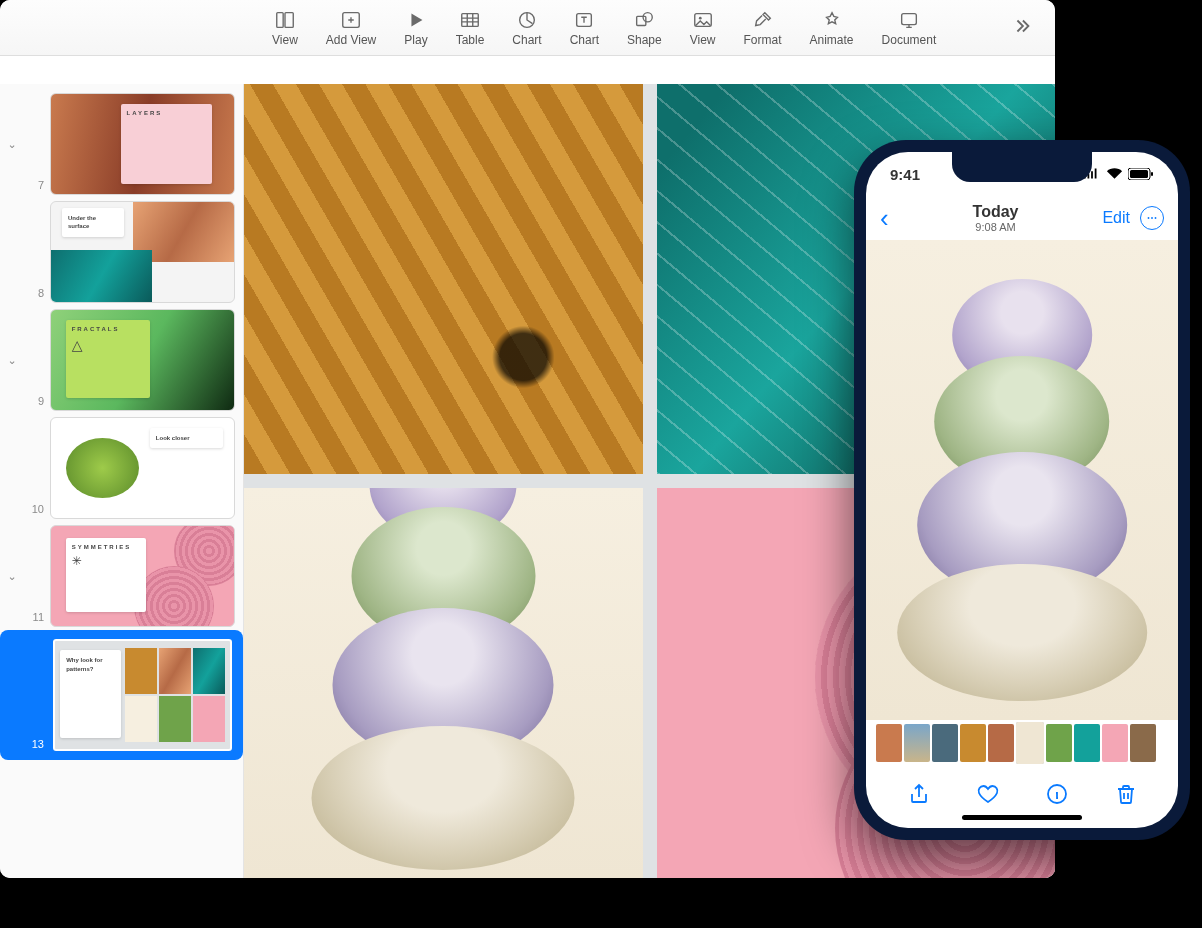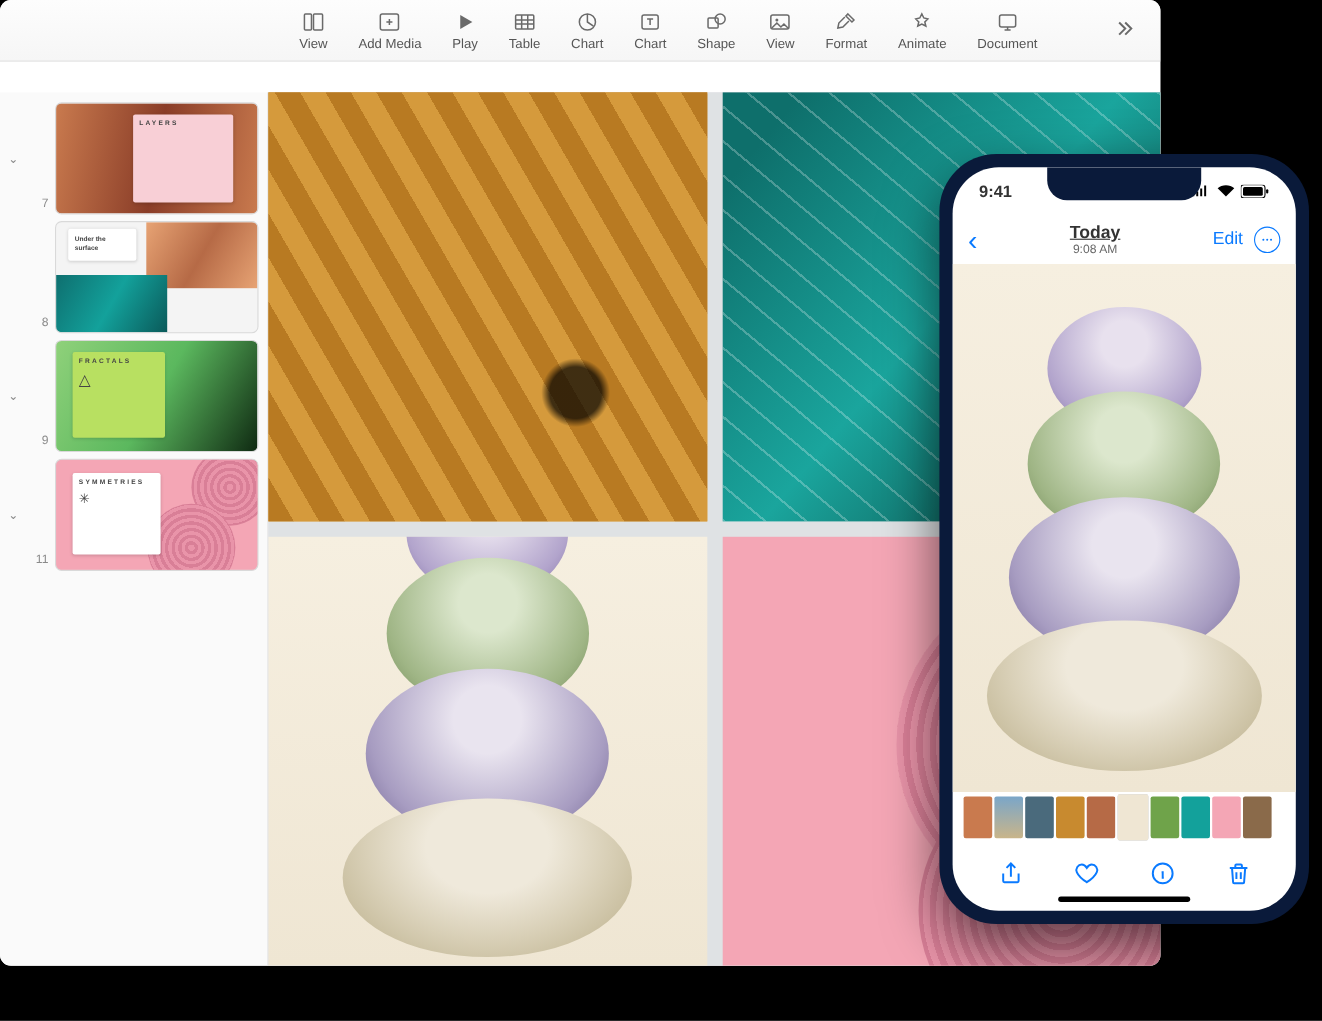--- a/index.html
+++ b/index.html
@@ -133,21 +133,21 @@
   }
   .notch{position:absolute;top:0;left:50%;transform:translateX(-50%);
     width:140px;height:30px;background:#0a1a3a;border-radius:0 0 18px 18px;z-index:5;}
   .statusbar{height:44px;display:flex;align-items:center;justify-content:space-between;
     padding:0 24px;font-size:15px;font-weight:700;}
   .sb-right{display:flex;gap:5px;align-items:center;}
   .sb-right svg{height:12px;}
   .photo-nav{height:44px;display:flex;align-items:center;justify-content:space-between;padding:0 14px;}
   .photo-nav .back{color:#0a7aff;font-size:26px;font-weight:300;}
   .photo-nav .center{text-align:center;line-height:1.1;}
-  .photo-nav .center .t1{font-size:16px;font-weight:600;text-decoration:underline;}
+  .photo-nav .center .t1{font-size:16px;font-weight:600;}
   .photo-nav .center .t2{font-size:11px;color:#666;}
   .photo-nav .right{display:flex;align-items:center;gap:10px;color:#0a7aff;}
   .photo-nav .right .edit{font-size:16px;}
   .photo-nav .right .more{width:24px;height:24px;border:1.6px solid #0a7aff;border-radius:50%;display:flex;align-items:center;justify-content:center;}
   .photo-main{height:480px;background:linear-gradient(#f6efe0,#efe6d3);position:relative;overflow:hidden;}
   .filmstrip{height:46px;display:flex;align-items:center;gap:2px;padding:0 10px;}
   .film{width:26px;height:38px;border-radius:2px;flex:none;}
   .film.sel{outline:2px solid #fff;box-shadow:0 0 0 1px #aaa;width:28px;height:42px;}
   .bottombar{height:58px;display:flex;align-items:center;justify-content:space-around;padding:0 18px;}
   .bottombar svg{stroke:#0a7aff;fill:none;stroke-width:1.8;width:24px;height:24px;}
@@ -169,21 +169,21 @@
           <rect x="3" y="4" width="7" height="16" rx="1"></rect>
           <rect x="12" y="4" width="9" height="16" rx="1"></rect>
         </svg>
       <span>View</span>
     </div>
     <div class="tb-item">
       <svg viewBox="0 0 24 24">
           <rect x="3" y="4" width="18" height="16" rx="2"></rect>
           <path d="M12 9v6M9 12h6"></path>
         </svg>
-      <span>Add Media</span>
+      <span>Add View</span>
     </div>
     <div class="tb-item">
       <svg viewBox="0 0 24 24">
           <path d="M7 5l12 7-12 7z" fill="#6a6a6a" stroke="none"></path>
         </svg>
       <span>Play</span>
     </div>
     <div class="tb-item">
       <svg viewBox="0 0 24 24">
           <rect x="3" y="5" width="18" height="14" rx="1"></rect>
@@ -276,35 +276,62 @@
         <span class="nav-arrow">⌄</span>
         <span class="nav-num">9</span>
         <div class="nav-thumb t-fern">
           <div class="card greenbg" style="left:8%;top:10%;width:46%;height:78%;">
             <div class="chip">FRACTALS</div>
             <div style="margin-top:4px;font-size:14px;">△</div>
           </div>
         </div>
       </div>
 
+      <div class="nav-row">
+        <span class="nav-arrow"></span>
+        <span class="nav-num">10</span>
+        <div class="nav-thumb t-broc" style="background:#fff;">
+          <div style="position:absolute;left:8%;top:20%;width:40%;height:60%;border-radius:50%;background:radial-gradient(circle,#9ecb4a,#5a8a2a);"></div>
+          <div class="card" style="right:6%;top:10%;width:40%;">
+            <b class="small">Look closer</b>
+          </div>
+        </div>
+      </div>
 
       <div class="nav-row">
         <span class="nav-arrow">⌄</span>
         <span class="nav-num">11</span>
         <div class="nav-thumb t-pink">
           <div style="position:absolute;right:-10px;top:-10px;width:70px;height:70px;border-radius:50%;background:repeating-radial-gradient(circle,#e994a9 0 3px,#d97f97 3px 6px);"></div>
           <div style="position:absolute;right:20px;bottom:-20px;width:80px;height:80px;border-radius:50%;background:repeating-radial-gradient(circle,#e994a9 0 3px,#d97f97 3px 6px);"></div>
           <div class="card" style="left:8%;top:12%;width:44%;height:74%;">
             <div class="chip">SYMMETRIES</div>
             <div style="font-size:12px;margin-top:3px;">✳</div>
           </div>
         </div>
       </div>
 
 
+      <div class="nav-row selected">
+        <span class="nav-arrow"></span>
+        <span class="nav-num">13</span>
+        <div class="nav-thumb" style="background:#dfe2e4;">
+          <div class="card" style="left:4%;top:10%;width:34%;height:78%;">
+            <b class="small">Why look for patterns?</b>
+          </div>
+          <div style="position:absolute;right:4%;top:8%;width:56%;height:84%;display:grid;grid-template-columns:1fr 1fr 1fr;grid-template-rows:1fr 1fr;gap:2px;">
+            <div style="background:#c88a2f;"></div>
+              <div class="t-canyonB"></div>
+              <div class="t-teal"></div>
+            <div style="background:#f6efe0;"></div>
+              <div style="background:#6fa34a;"></div>
+              <div class="t-pink"></div>
+          </div>
+        </div>
+      </div>
 
     </div>
 
     <div class="canvas">
       <div class="slide-grid">
         <div class="sg-cell cell-honey"></div>
         <div class="sg-cell cell-leaf"></div>
         <div class="sg-cell cell-urchin">
           <div class="urchin-stack">
             <div class="ball b4"></div>

